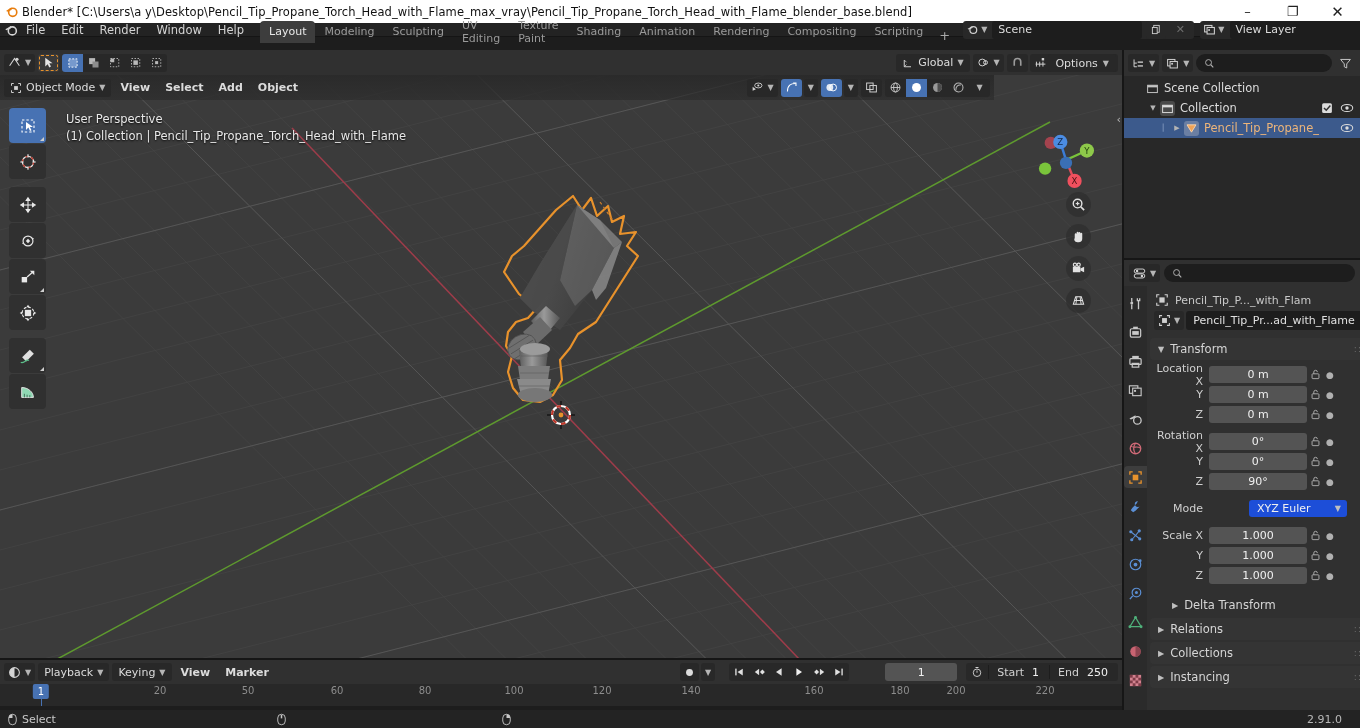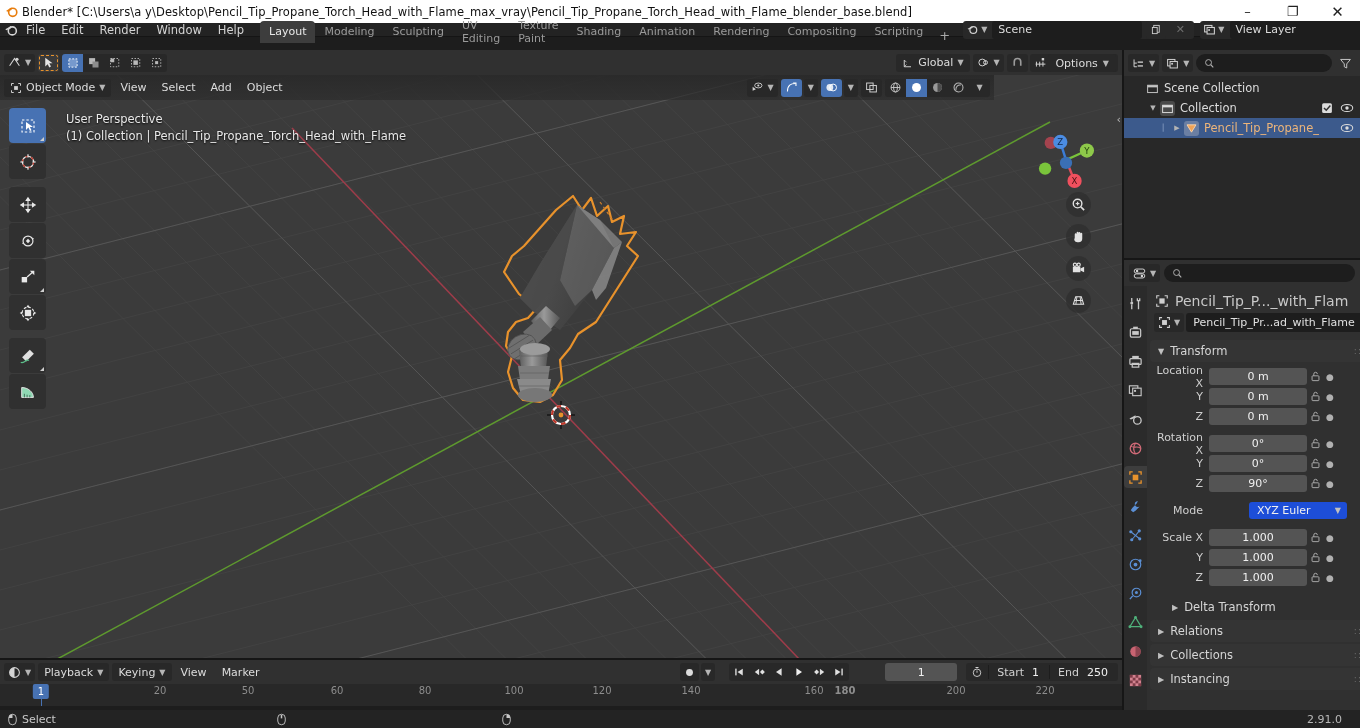--- a/index.html
+++ b/index.html
@@ -70,21 +70,21 @@
   .vp-header{
     position:absolute; left:0; top:25px; width:994px; height:25px;
     display:flex; align-items:center; padding:0 4px; gap:3px;
     background:linear-gradient(to bottom, rgba(40,40,40,0.88), rgba(40,40,40,0.55));
     z-index:6;
   }
   .hbtn{
     height:18px; display:flex; align-items:center; gap:4px; padding:0 6px;
     background:#282828; border-radius:3px; color:#dcdcdc; font-size:11px; white-space:nowrap;
   }
-  .hbtn.plain{ background:transparent; }
+  .hbtn.plain{ background:transparent;font-weight:bold; }
   .hbtn.sel{ background:#4772b3; color:#fff; }
   .hbtn.icon{ padding:0 4px; }
   .seg{ display:flex; background:#282828; border-radius:3px; overflow:hidden; }
   .seg > div{ width:21px; height:18px; display:flex; align-items:center; justify-content:center; }
   .seg > div.on{ background:#4772b3; }
   .hgroup{ display:flex; gap:2px; align-items:center; }
   .spacer{ flex:1 1 auto; }
 
   .options-btn{
     position:absolute; right:6px; top:4px; height:18px; background:#282828;
@@ -168,21 +168,21 @@
   .pr-header{ height:26px; background:#303030; display:flex; align-items:center; gap:4px; padding:0 5px;}
   .pr-body{ display:flex; height:424px; }
   .pr-tabs{ width:27px; background:#2b2b2b; padding-top:6px; display:flex; flex-direction:column;
             align-items:center; gap:7px; }
   .pr-tab{ width:23px; height:22px; display:flex; align-items:center; justify-content:center;
            border-radius:4px 0 0 4px; }
   .pr-tab.active{ background:#3d3d3d; }
   .pr-main{ flex:1 1 auto; background:#303030; padding:3px 0 0 0; }
 
   .bc{ display:flex; align-items:center; gap:6px; padding:4px 8px 2px 8px; }
-  .bc .txt{ font-size:14px; color:#c8c8c8; }
+  .bc .txt{ font-size:11px; color:#c8c8c8; }
   .bc .pin{ margin-left:auto; }
   .id-row{ display:flex; align-items:center; gap:2px; padding:2px 7px 6px 7px; }
   .id-row .pick{ background:#282828; border-radius:3px; height:19px; display:flex;
                  align-items:center; gap:3px; padding:0 4px; }
   .id-row .name{ flex:1 1 auto; background:#1d1d1d; height:19px; border-radius:3px;
                  display:flex; align-items:center; padding:0 7px; font-size:11px; color:#e0e0e0;
                  overflow:hidden; white-space:nowrap; }
 
   .panel-hd{ display:flex; align-items:center; gap:6px; padding:4px 8px; background:#343434;
              margin:2px 3px 0 3px; border-radius:4px; }
@@ -858,21 +858,21 @@
 
     <div class="tl-ruler">
       <div class="tick" style="left:160px;">20</div>
       <div class="tick" style="left:248px;">50</div>
       <div class="tick" style="left:337px;">60</div>
       <div class="tick" style="left:425px;">80</div>
       <div class="tick" style="left:514px;">100</div>
       <div class="tick" style="left:602px;">120</div>
       <div class="tick" style="left:691px;">140</div>
       <div class="tick" style="left:814px;">160</div>
-      <div class="tick" style="left:845px;font-weight:bold;">180</div>
+      <div class="tick" style="left:900px;">180</div>
       <div class="tick" style="left:956px;">200</div>
       <div class="tick" style="left:1045px;">220</div>
 
       <div class="playhead" style="left:41px;">1</div>
       <div class="playhead-line" style="left:41px;"></div>
 
     </div>
   </div>
 
   <div class="divider-v"></div>

